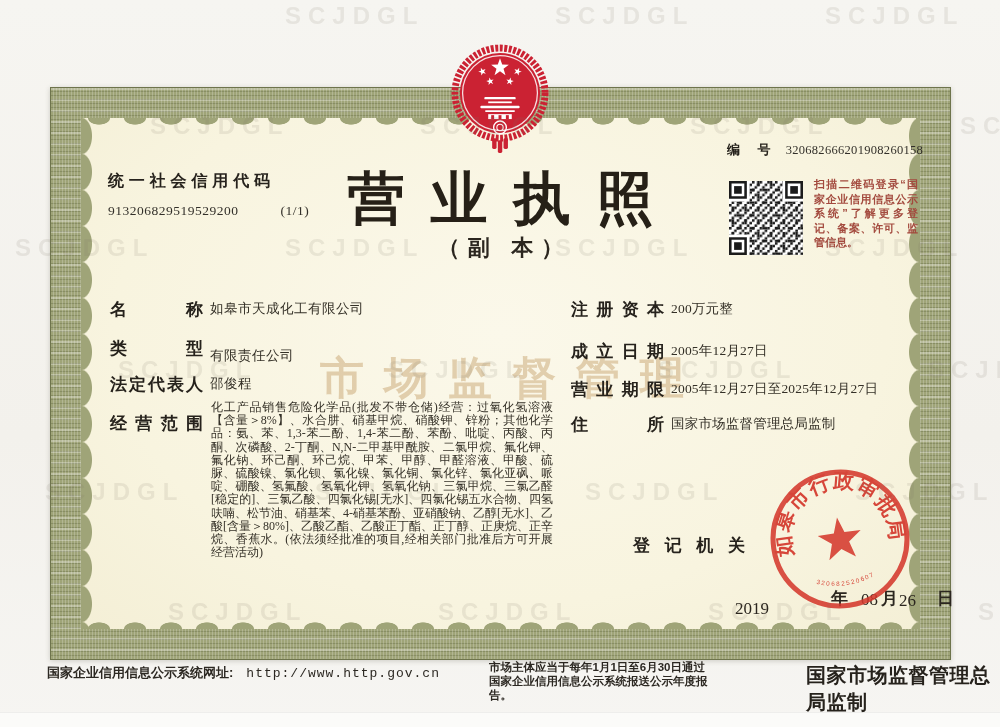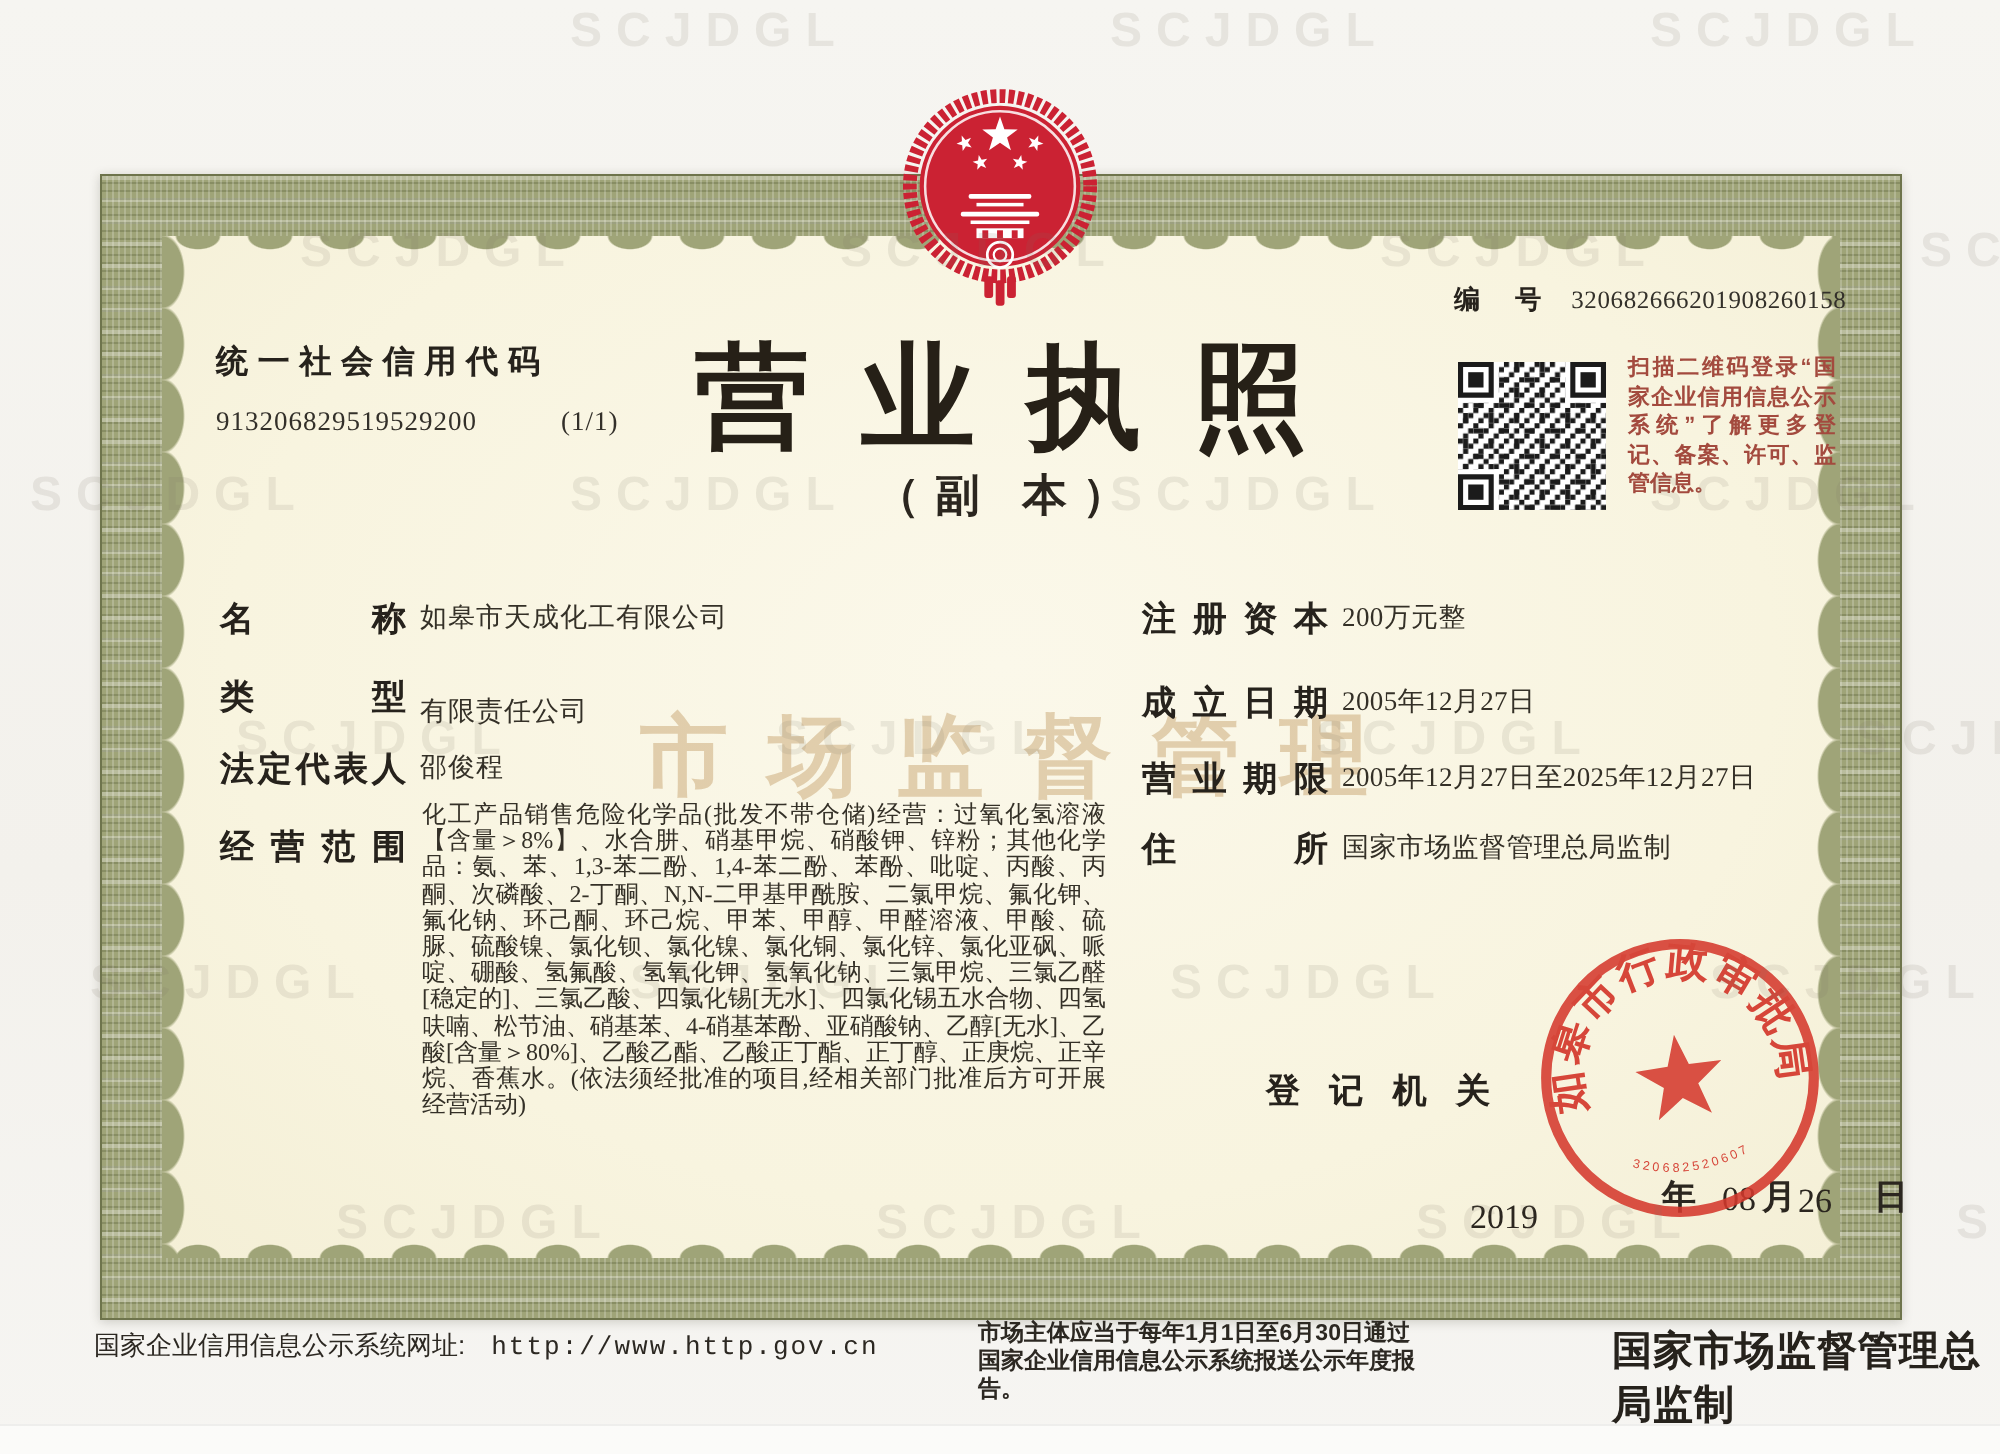--- a/index.html
+++ b/index.html
@@ -120,21 +120,21 @@
   .d-year{left:0;top:12px;font-family:Liberation Serif, serif;}
   .d-yu{left:96px;top:0;font-weight:bold;}
   .d-month{left:114px;top:3px;margin-left:12px;}
   .d-mu{left:146px;top:0;font-weight:bold;}
   .d-day{left:164px;top:4px;}
   .d-du{left:202px;top:0;font-weight:bold;}
 
   
   .footer{position:absolute;left:0;right:0;top:660px;height:67px;}
   .f-left{position:absolute;left:47px;top:4px;display:flex;align-items:baseline;}
-  .f-left-label{font-family:"Liberation Sans","DejaVu Sans",sans-serif;font-weight:normal;font-size:13px;color:#2c2822;}
+  .f-left-label{font-family:"Liberation Sans","DejaVu Sans",sans-serif;font-weight:bold;font-size:13px;color:#2c2822;}
   .f-left-url{font-family:"Liberation Mono","DejaVu Sans Mono",monospace;font-size:13px;letter-spacing:1px;margin-left:13px;color:#2c2822;}
   .f-mid{position:absolute;left:489px;top:0;width:222px;
     font-family:"Liberation Sans","DejaVu Sans",sans-serif;
     font-weight:bold;font-size:11.5px;line-height:14px;color:#2c2822;}
   .f-right{position:absolute;left:806px;top:2px;
     font-family:"Liberation Sans","DejaVu Sans",sans-serif;
     font-weight:bold;font-size:20px;color:#26221c;letter-spacing:.5px;}
   .scan-edge{position:absolute;left:0;right:0;top:712px;height:15px;background:rgba(255,255,255,.55);border-top:1px solid rgba(0,0,0,.05);}
 </style>
 </head>

